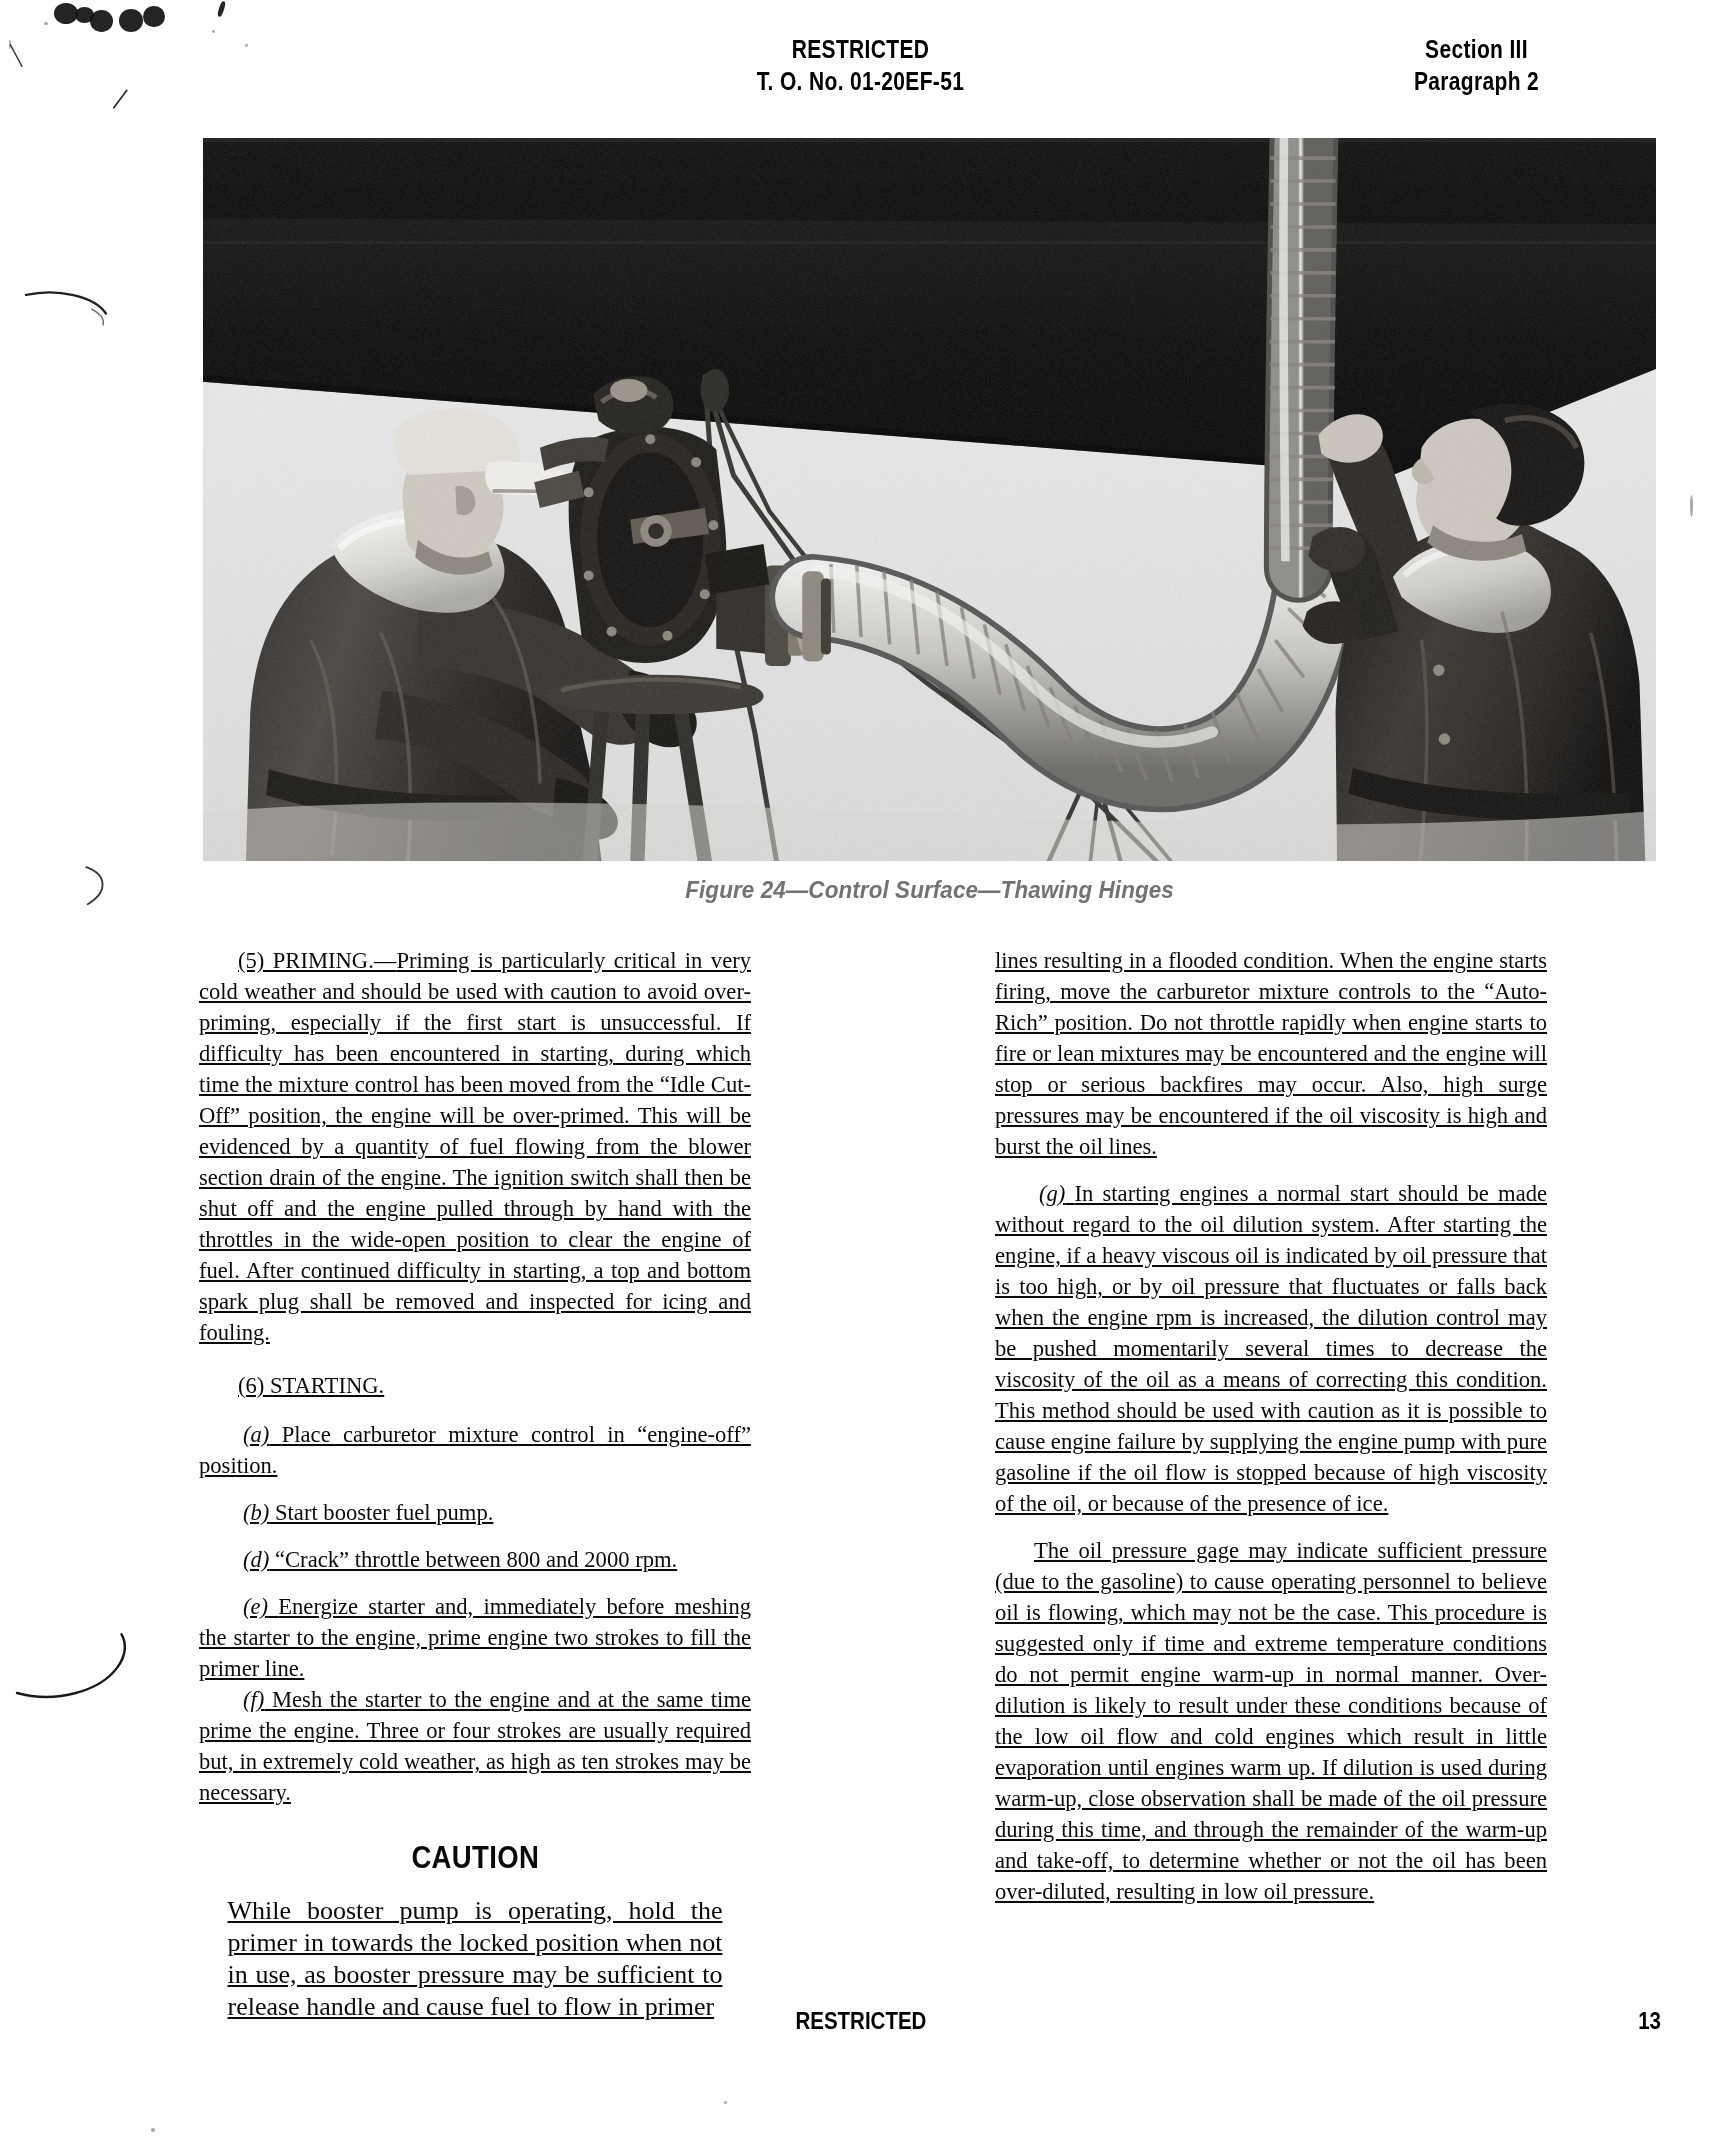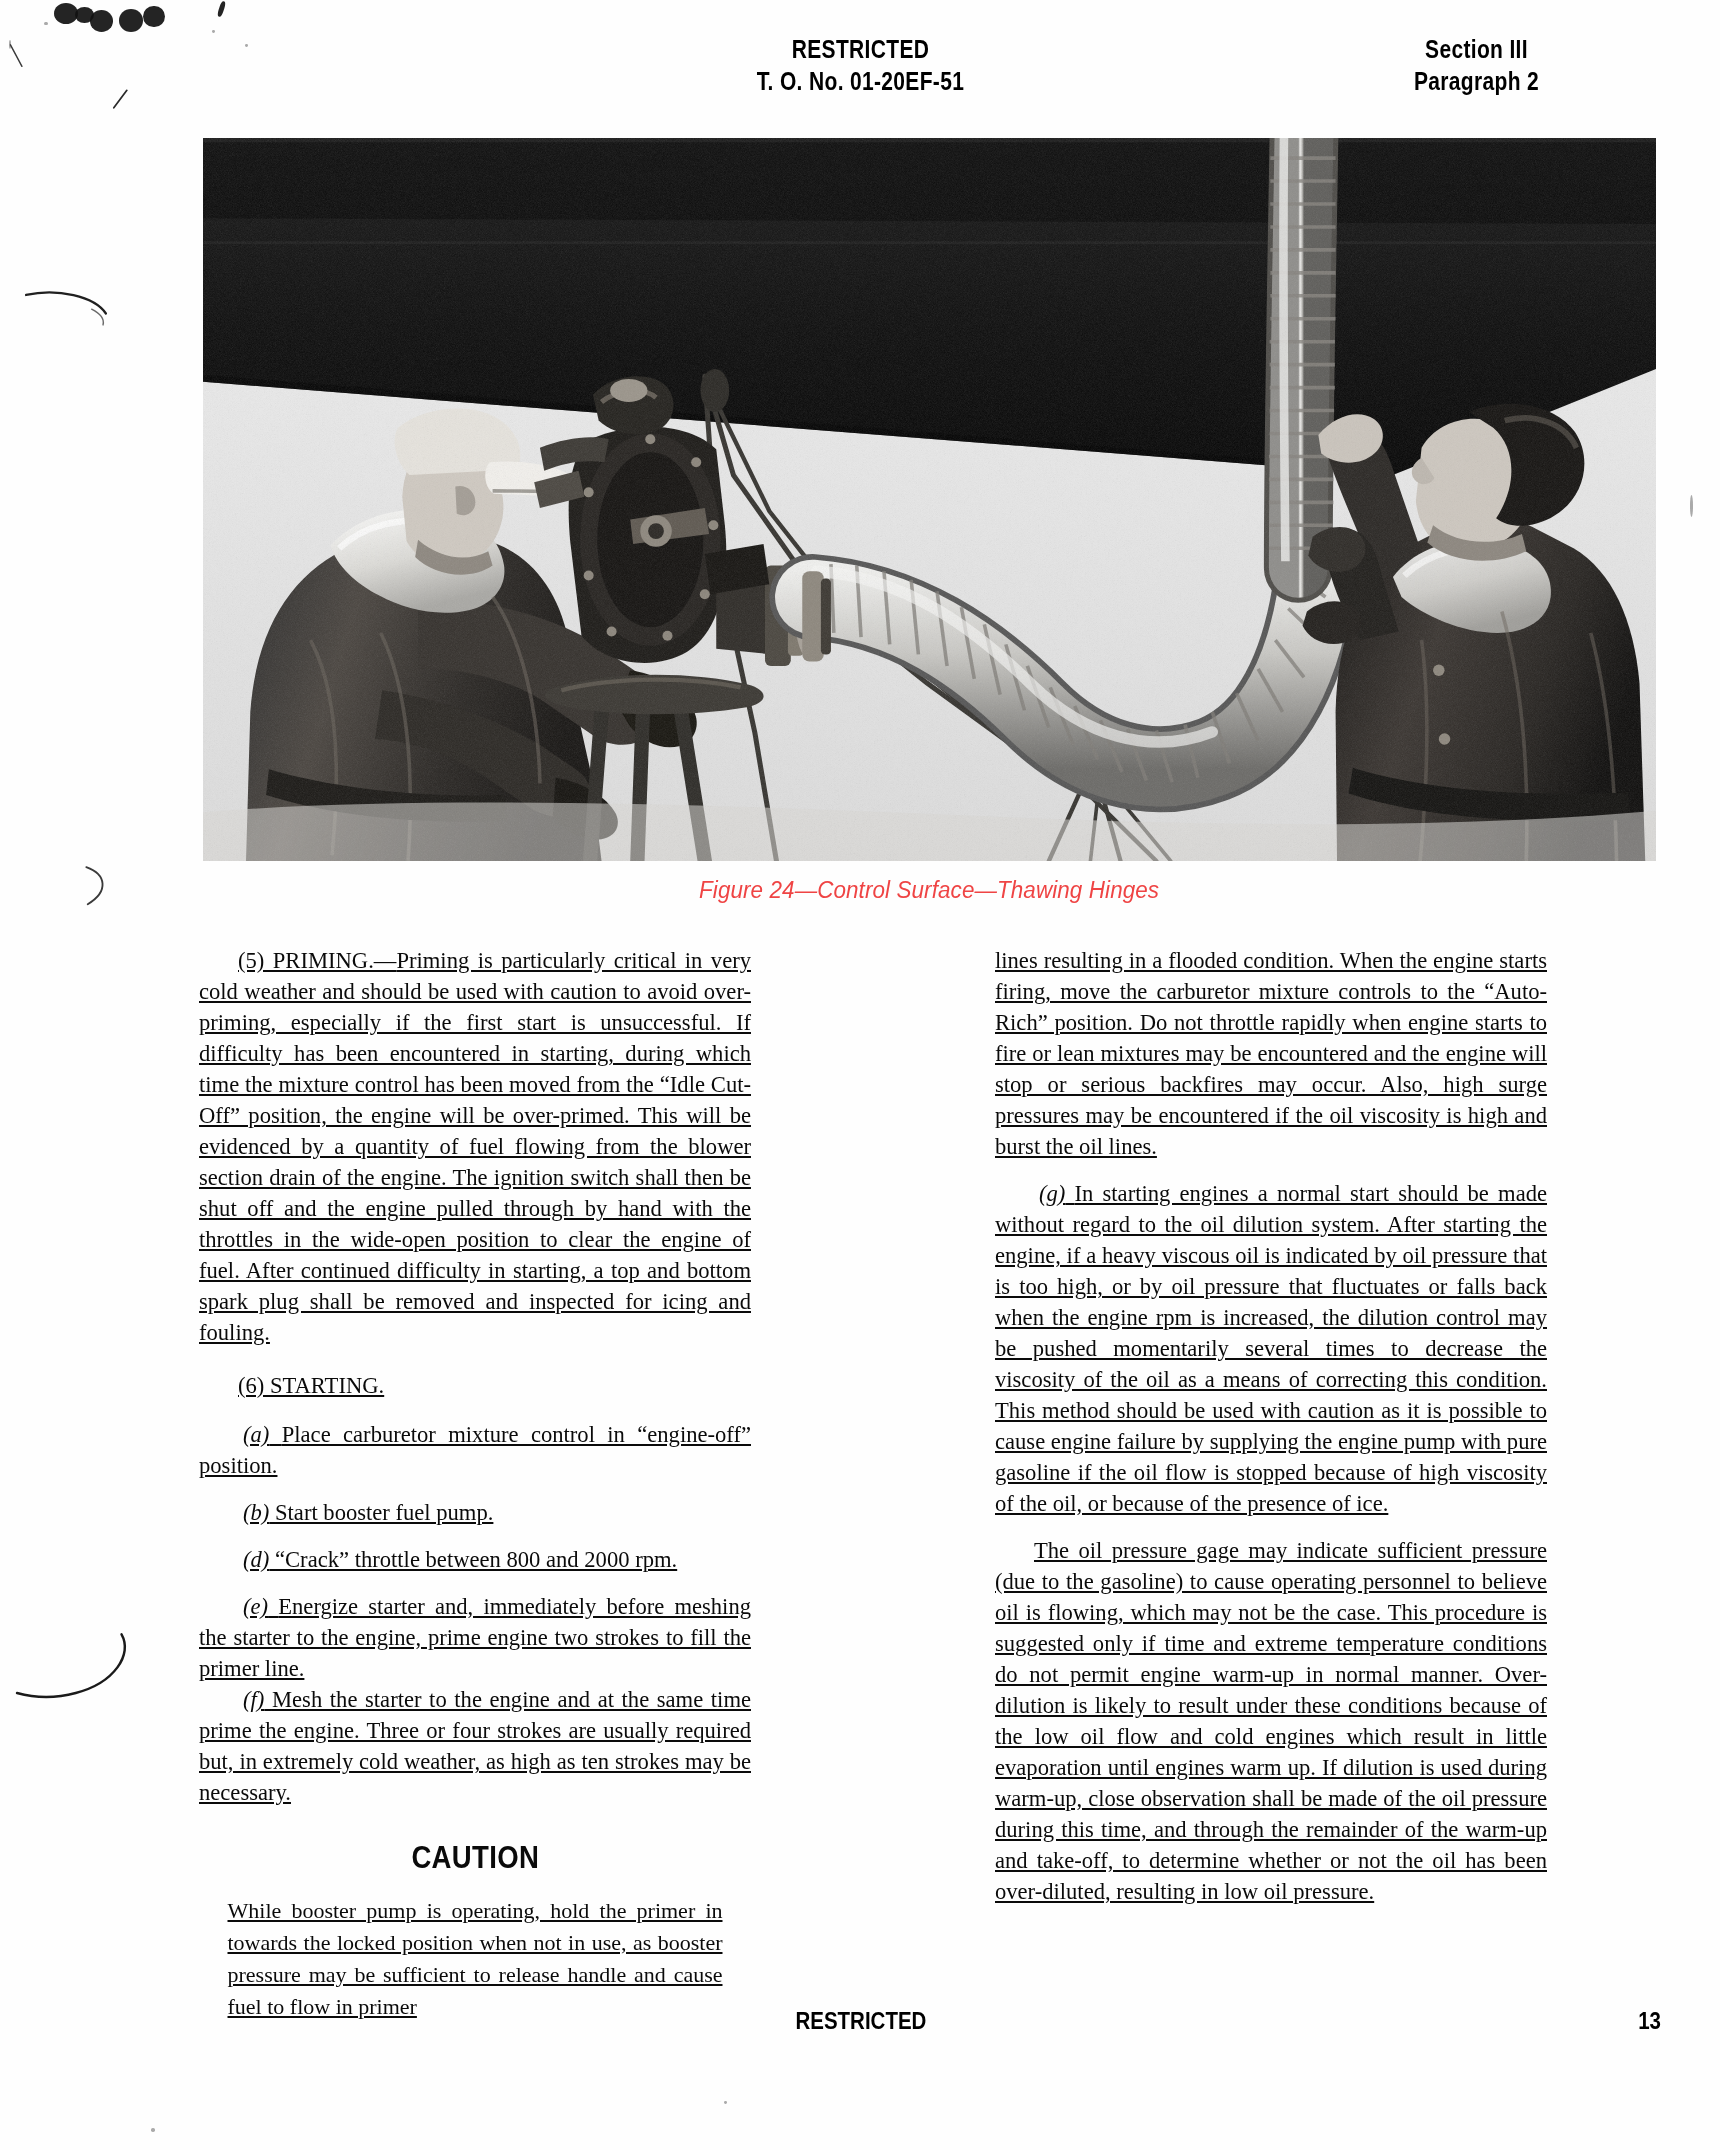--- a/index.html
+++ b/index.html
@@ -26,43 +26,43 @@
     transform:scaleX(.84);transform-origin:center center;
   }
   .cond-r{transform-origin:right center;}
   .hdr-line{font-size:25px;line-height:32px;color:#000;}
 
   
   .figure{position:absolute;left:203px;top:138px;width:1453px;height:723px;overflow:hidden;background:#fff;}
   .figure svg{display:block;width:100%;height:100%;}
   .figcap{
     position:absolute;left:203px;top:876px;width:1453px;text-align:center;
-    font-family:"Liberation Sans",sans-serif;font-weight:400;font-style:italic;
-    font-size:24.4px;color:#ef4444;letter-spacing:0.1px;
+    font-family:"Liberation Sans",sans-serif;font-weight:700;font-style:italic;
+    font-size:24.4px;color:#737373;letter-spacing:0.1px;
   }
   .figcap span{display:inline-block;transform:scaleX(.92);}
 
   
   .cols{position:absolute;left:199px;top:945px;width:1348px;}
   .col{position:absolute;top:0;width:552px;font-size:22.6px;line-height:31px;text-align:justify;text-decoration:underline;}
   .col.left{left:0;}
   .col.right{left:796px;}
   .col p{margin:0;text-indent:0;}
   .col p.ind{text-indent:39px;}
   .col p.ind2{text-indent:44px;}
   .mark{font-style:italic;}
 
   .caution-head{
     margin:34px 0 21.5px 0;text-align:center;
     font-family:"Liberation Sans",sans-serif;font-weight:700;
     font-size:32px;letter-spacing:0.4px;
   }
   .caution-head span{display:inline-block;transform:scaleX(.86);}
   .caution-body{
-    margin:16px auto;width:495px;font-size:22px;line-height:32px;text-align:justify;
+    margin:16px auto;width:495px;font-size:26px;line-height:32px;text-align:justify;
   }
 
   
   .ftr{position:absolute;left:0;top:2007px;width:1721px;height:50px;}
   .ftr-center{position:absolute;left:588px;top:0;width:545px;text-align:center;}
   .ftr-right{position:absolute;left:1362px;top:0;width:301px;text-align:right;}
   .ftr-text{
     font-family:"Liberation Sans",sans-serif;font-weight:700;font-size:24.4px;color:#000;
   }
   .ftr-text span{display:inline-block;transform:scaleX(.84);}

